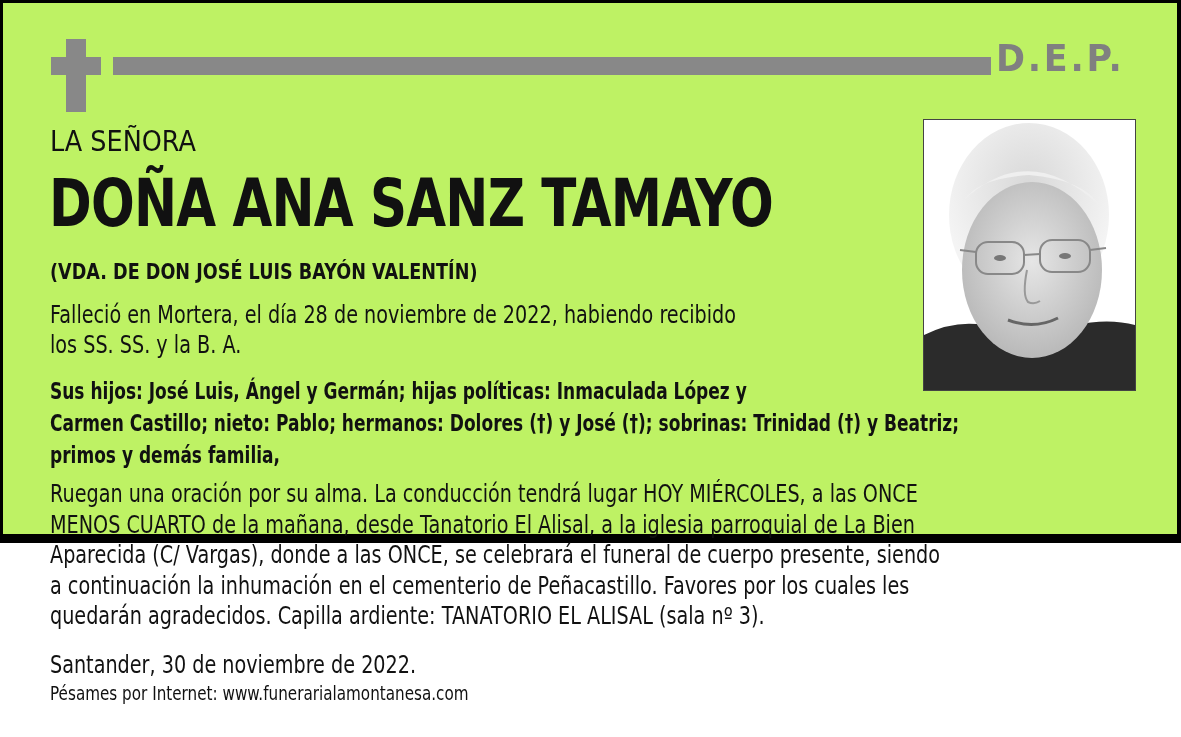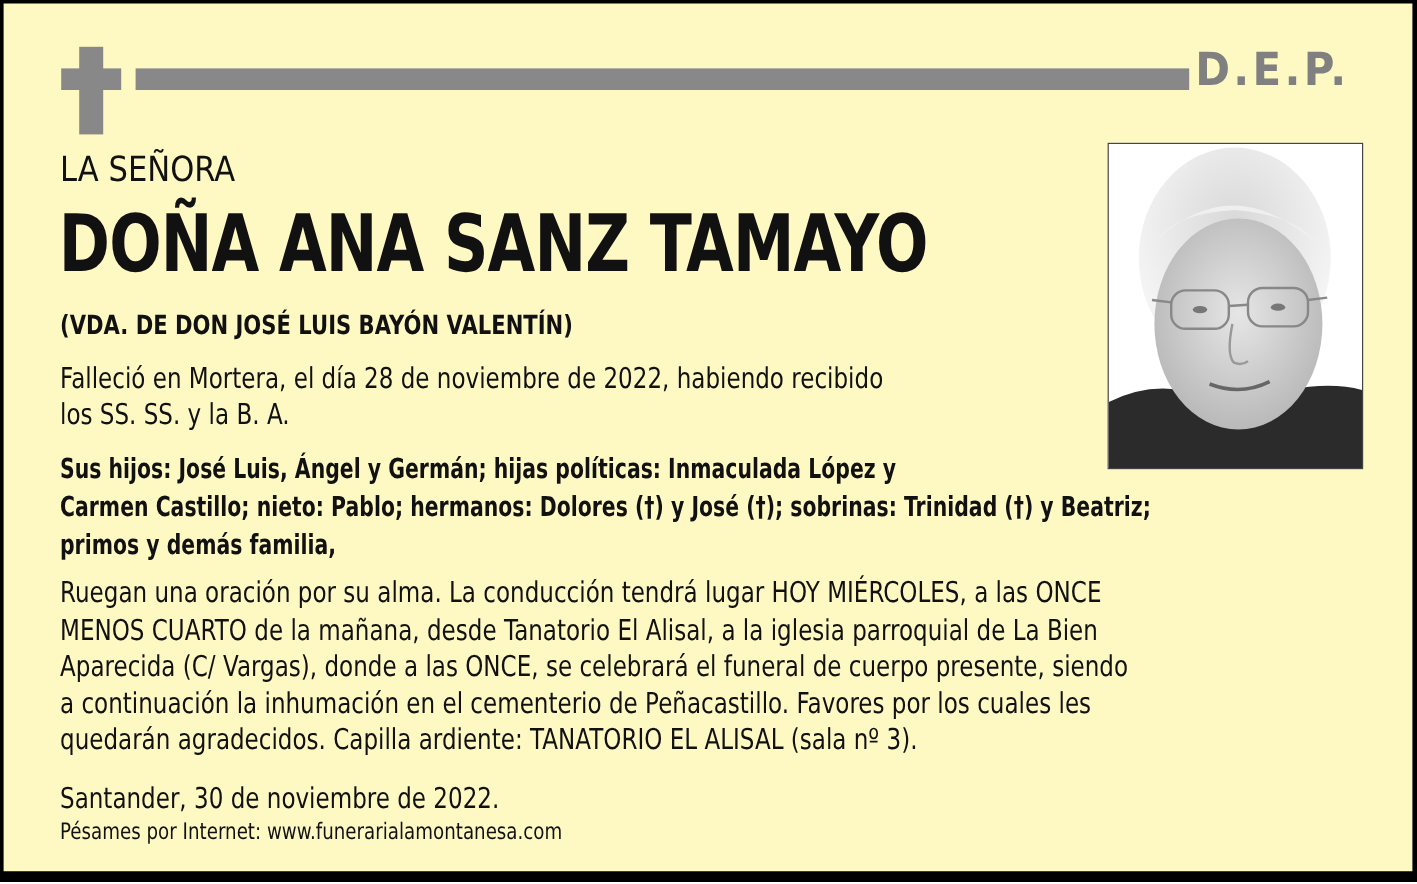--- a/index.html
+++ b/index.html
@@ -2,25 +2,25 @@
 <html><head>
   <meta charset="utf-8">
   <style>
     html, body { margin: 0; padding: 0; background: #ffffff; }
     body {
       width: 1181px; height: 737px; position: relative; overflow: hidden;
       font-family: "Liberation Sans Narrow", "Liberation Sans", sans-serif;
       color: #111;
     }
     .frame {
-      position: absolute; left: 0; top: 0; width: 1181px; height: 735px;
+      position: absolute; left: 0; top: 0; width: 1181px; height: 543px;
       box-sizing: border-box;
       border-top: 3px solid #000; border-left: 3px solid #000;
       border-right: 4px solid #000; border-bottom: 9px solid #000;
-      background: #fef9c3;
+      background: #bef264;
     }
     .cross-v { position: absolute; left: 63px; top: 36px; width: 20px; height: 73px; background: #888; }
     .cross-h { position: absolute; left: 48px; top: 54px; width: 50px; height: 18px; background: #888; }
     .rule { position: absolute; left: 110px; top: 54px; width: 878px; height: 18px; background: #888; }
     .dep {
       position: absolute; left: 993px; top: 36px; font-size: 38px; font-weight: bold;
       color: #808080; letter-spacing: 3px; font-family: "DejaVu Sans", sans-serif;
       transform: scaleX(0.92); transform-origin: left top; line-height: 1;
     }
     .intro {

